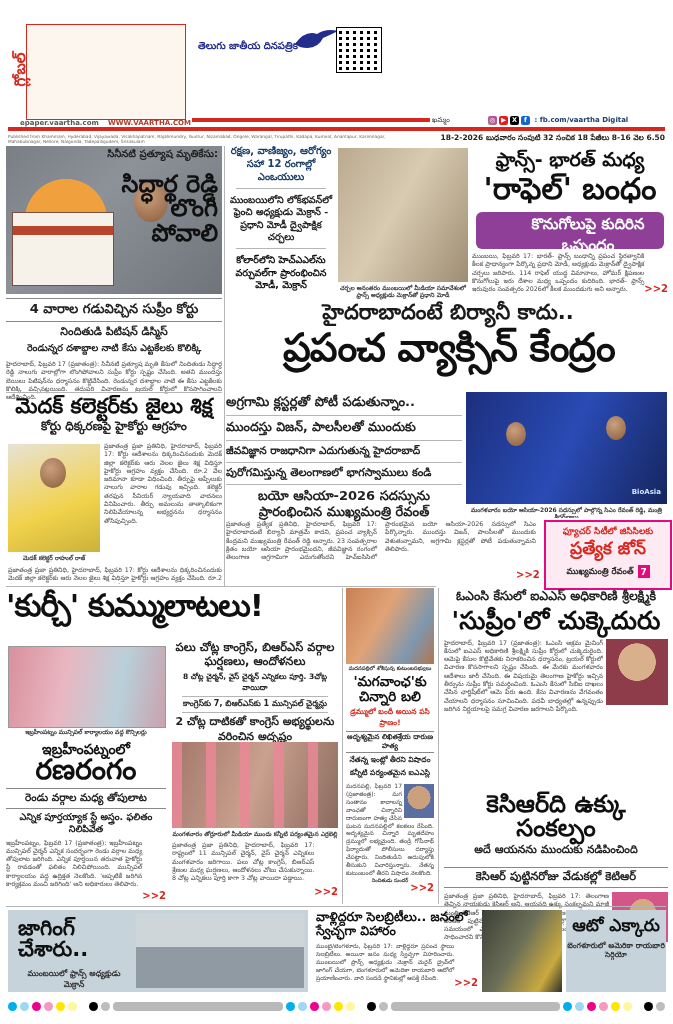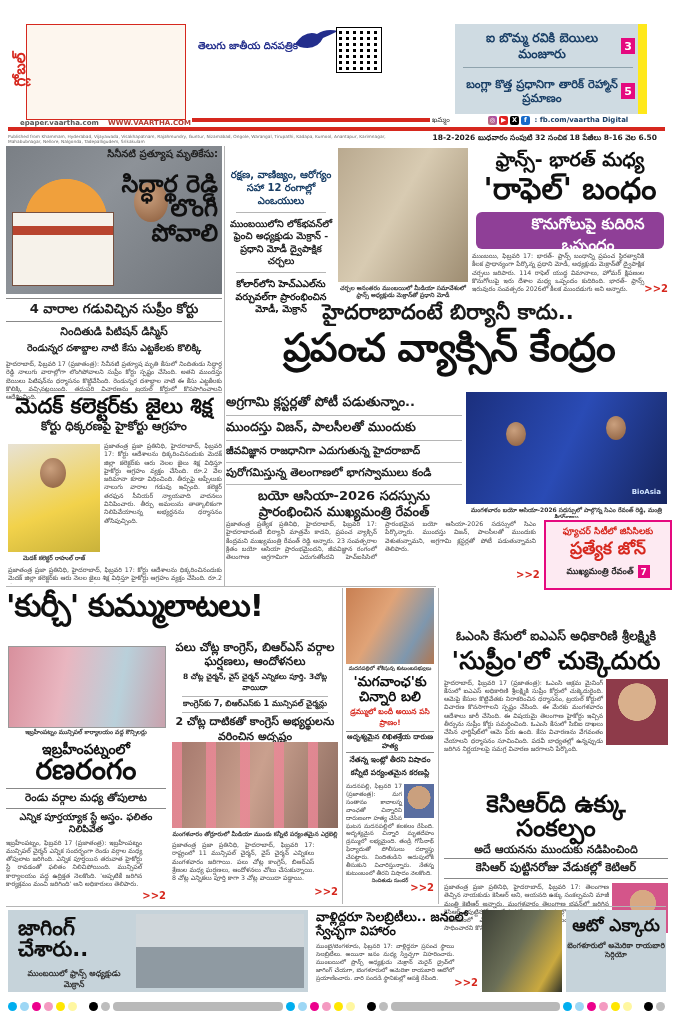--- a/index.html
+++ b/index.html
@@ -79,56 +79,44 @@
 
   <div class="abs b" style="left:198px;top:40px;font-size:10px;color:#232e8c;">తెలుగు జాతీయ దినపత్రిక</div>
   <svg class="abs" style="left:292px;top:26px;" width="48" height="26" viewBox="0 0 48 26">
     <path class="bird" d="M3 18 Q13 4 25 8 Q34 2 46 5 Q36 10 31 12 Q25 25 8 21 Z"></path>
   </svg>
   <div class="abs redrule" style="left:192px;top:118px;width:238px;height:4px;"></div>
 
   <div class="abs qr" style="left:337px;top:28px;width:40px;height:40px;"></div>
   <div class="abs" style="left:432px;top:116px;font-size:7px;color:#333;">ఖమ్మం</div>
 
-  <div class="abs idxbox" style="left:455px;top:24px;width:192px;height:90px;">
-    <div class="idx-strip"></div>
-    <div style="display:flex;align-items:center;padding:5px 12px 4px 8px;height:34px;">
-      <div class="idx-item" style="flex:1;">ఐ బొమ్మ రవికి బెయిలు మంజూరు</div>
-      <div class="pgbadge">3</div>
-    </div>
-    <div class="hline" style="margin:0 14px 0 8px;background:#8fa3ad;"></div>
-    <div style="display:flex;align-items:center;padding:4px 12px 4px 8px;height:38px;">
-      <div class="idx-item" style="flex:1;font-size:11.5px;">బంగ్లా కొత్త ప్రధానిగా తారిక్ రెహ్మాన్ ప్రమాణం</div>
-      <div class="pgbadge">5</div>
-    </div>
-  </div>
   <div class="abs" style="left:488px;top:116px;font-size:7px;color:#1a3f66;font-weight:bold;">
     <span class="soc" style="background:linear-gradient(45deg,#b77,#a4a);">◎</span><span class="soc" style="background:#e02020;">▶</span><span class="soc" style="background:#000;">X</span><span class="soc" style="background:#1669c9;">f</span>
     : <span>fb.com/vaartha Digital</span>
   </div>
 
   <div class="abs redrule" style="left:8px;top:127px;width:657px;height:4px;"></div>
   <div class="abs" style="left:8px;top:134px;width:410px;font-size:4.3px;color:#666;">Published from Khammam, Hyderabad, Vijayawada, Visakhapatnam, Rajahmundry, Guntur, Nizamabad, Ongole, Warangal, Tirupathi, Kadapa, Kurnool, Anantapur, Karimnagar, Mahabubnagar, Nellore, Nalgonda, Tadepalligudem, Srikakulam</div>
-  <div class="abs b" style="right:16px;top:133px;font-size:7.5px;color:#222;">18-2-2026 బుధవారం సంపుటి 32 సంచిక 18 పేజీలు 8-16 వెల 6.50</div>
+  <div class="abs b" style="right:8px;top:133px;font-size:7.5px;color:#222;">18-2-2026 బుధవారం సంపుటి 32 సంచిక 18 పేజీలు 8-16 వెల 6.50</div>
 
   <div class="abs" style="left:6px;top:146px;width:216px;height:246px;">
     <div class="ph-court" style="width:216px;height:148px;">
       <div class="ph-face" style="left:128px;top:36px;width:34px;height:40px;"></div>
     </div>
     <div class="abs b" style="right:4px;top:2px;width:130px;font-size:10px;text-align:right;color:#222;">సినీనటి ప్రత్యూష మృతికేసు:</div>
     <div class="abs hl" style="right:4px;top:26px;width:118px;font-size:24px;text-align:right;">సిద్ధార్థ రెడ్డి లొంగి పోవాలి</div>
     <div class="rule2 c b" style="margin-top:4px;font-size:13px;padding:2px 0;">4 వారాల గడువిచ్చిన సుప్రీం కోర్టు</div>
     <div class="c b" style="margin-top:3px;font-size:11px;">నిందితుడి పిటిషన్ డిస్మిస్</div>
     <div class="c b" style="margin-top:2px;font-size:9.5px;">రెండున్నర దశాబ్దాల నాటి కేసు ఎట్టకేలకు కొలిక్కి</div>
     <div class="body-txt" style="margin-top:4px;height:52px;">హైదరాబాద్, ఫిబ్రవరి 17 (ప్రజాతంత్ర): సినీనటి ప్రత్యూష మృతి కేసులో నిందితుడు సిద్ధార్థ రెడ్డి నాలుగు వారాల్లోగా లొంగిపోవాలని సుప్రీం కోర్టు స్పష్టం చేసింది. అతని ముందస్తు బెయిలు పిటిషన్‌ను ధర్మాసనం కొట్టివేసింది. రెండున్నర దశాబ్దాల నాటి ఈ కేసు ఎట్టకేలకు కొలిక్కి వచ్చినట్లయింది. తదుపరి విచారణను ట్రయల్ కోర్టులో కొనసాగించాలని ఆదేశించింది.</div>
   </div>
 
   <div class="abs vline" style="left:224px;top:146px;height:440px;"></div>
 
-  <div class="abs" style="left:228px;top:168px;width:106px;">
+  <div class="abs" style="left:228px;top:144px;width:106px;">
     <div class="c b" style="font-size:10px;color:#1a3f66;line-height:1.3;">రక్షణ, వాణిజ్యం, ఆరోగ్యం సహా 12 రంగాల్లో ఎంఒయులు</div>
     <div class="hline" style="margin:5px 8px;"></div>
     <div class="c b" style="font-size:9.5px;color:#222;line-height:1.3;">ముంబయిలోని లోక్‌భవన్‌లో ఫ్రెంచి అధ్యక్షుడు మెక్రాన్ - ప్రధాని మోడీ ద్వైపాక్షిక చర్చలు</div>
     <div class="hline" style="margin:5px 8px;"></div>
     <div class="c b" style="font-size:9.5px;color:#101010;line-height:1.3;">కోలార్‌లోని హెచ్‌ఎఎల్‌ను వర్చువల్‌గా ప్రారంభించిన మోడీ, మెక్రాన్</div>
   </div>
   <div class="abs photo ph-macron" style="left:338px;top:148px;width:130px;height:134px;"></div>
   <div class="abs cap" style="left:338px;top:284px;width:130px;height:16px;">చర్చల అనంతరం ముంబయిలో మీడియా సమావేశంలో ఫ్రాన్స్ అధ్యక్షుడు మెక్రాన్‌తో ప్రధాని మోడీ</div>
   <div class="abs hl c" style="left:472px;top:174px;width:196px;font-size:30px;">'రాఫెల్' బంధం</div>
   <div class="abs hl c" style="left:472px;top:150px;width:196px;font-size:19px;">ఫ్రాన్స్- భారత్ మధ్య</div>
@@ -222,42 +210,42 @@
   </div>
 
   <div class="abs vline" style="left:342px;top:588px;height:316px;"></div>
   <div class="abs" style="left:346px;top:588px;width:88px;">
     <div class="photo ph-mourn" style="width:88px;height:76px;"></div>
     <div class="cap" style="font-size:5.3px;margin-top:1px;">మదనపల్లిలో శోకిస్తున్న కుటుంబసభ్యులు</div>
     <div class="hl c" style="font-size:13.5px;margin-top:3px;line-height:1.1;">'మగవాంఛ'కు చిన్నారి బలి</div>
     <div class="c b" style="font-size:7.5px;color:#d6281e;margin-top:3px;">డ్రమ్ములో బందీ అయిన పసి ప్రాణం!</div>
     <div class="rule2 c b" style="font-size:7px;margin-top:2px;padding:1px 0;">అదృశ్యమైన లిఖితశ్రేయ దారుణ హత్య</div>
     <div class="c b" style="font-size:7.5px;margin-top:2px;">నేతన్న ఇంట్లో తీరని విషాదం</div>
-    <div class="c b" style="font-size:7.5px;margin-top:2px;">కన్నీటి పర్యంతమైన కరణప్లి</div>
+    <div class="c b" style="font-size:7.5px;margin-top:2px;">కన్నీటి పర్యంతమైన ఐఎఎస్లి</div>
     <div class="body-txt" style="margin-top:3px;height:148px;font-size:6px;">
       <span class="photo ph-suspect" style="float:right;width:30px;height:34px;margin:2px 0 1px 2px;display:block;"></span>
       <span>మదనపల్లి, ఫిబ్రవరి 17 (ప్రజాతంత్ర): మగ సంతానం కావాలన్న వాంఛతో చిన్నారిని దారుణంగా హత్య చేసిన ఘటన మదనపల్లిలో కలకలం రేపింది. అదృశ్యమైన చిన్నారి మృతదేహం డ్రమ్ములో లభ్యమైంది. తండ్రి గోపీనాథ్ ఫిర్యాదుతో పోలీసులు దర్యాప్తు చేపట్టారు. నిందితుడిని అదుపులోకి తీసుకుని విచారిస్తున్నారు. నేతన్న కుటుంబంలో తీరని విషాదం నెలకొంది.</span>
       <span class="cap" style="display:block;font-size:5px;">నిందితుడు సుందర్</span>
       <span class="contd">&gt;&gt;2</span>
     </div>
   </div>
 
   <div class="abs vline" style="left:438px;top:588px;height:316px;"></div>
   <div class="abs" style="left:444px;top:588px;width:224px;">
-    <div class="c b" style="font-size:12.5px;margin-top:40px;">ఓఎంసి కేసులో ఐఎఎస్ అధికారిణి శ్రీలక్ష్మికి</div>
+    <div class="c b" style="font-size:12.5px;">ఓఎంసి కేసులో ఐఎఎస్ అధికారిణి శ్రీలక్ష్మికి</div>
     <div class="hl c" style="font-size:25px;margin-top:2px;">'సుప్రీం'లో చుక్కెదురు</div>
     <div class="body-txt" style="margin-top:5px;height:136px;">
       <span class="photo ph-woman" style="float:right;width:62px;height:66px;margin:0 0 2px 3px;display:block;"></span>
       <span>హైదరాబాద్, ఫిబ్రవరి 17 (ప్రజాతంత్ర): ఓఎంసి అక్రమ మైనింగ్ కేసులో ఐఎఎస్ అధికారిణి శ్రీలక్ష్మికి సుప్రీం కోర్టులో చుక్కెదురైంది. ఆమెపై కేసుల కొట్టివేతకు నిరాకరించిన ధర్మాసనం, ట్రయల్ కోర్టులో విచారణ కొనసాగాలని స్పష్టం చేసింది. ఈ మేరకు మంగళవారం ఆదేశాలు జారీ చేసింది. ఈ విషయమై తెలంగాణ హైకోర్టు ఇచ్చిన తీర్పును సుప్రీం కోర్టు సమర్థించింది. ఓఎంసి కేసులో సిబిఐ దాఖలు చేసిన ఛార్జిషీట్‌లో ఆమె పేరు ఉంది. కేసు విచారణను వేగవంతం చేయాలని ధర్మాసనం సూచించింది. పదవీ బాధ్యతల్లో ఉన్నప్పుడు జరిగిన నిర్ణయాలపై సమగ్ర విచారణ జరగాలని పేర్కొంది.</span>
     </div>
   </div>
   <div class="abs" style="left:444px;top:792px;width:224px;">
     <div class="hl c" style="font-size:24px;">కెసిఆర్‌ది ఉక్కు సంకల్పం</div>
     <div class="c b" style="font-size:11px;margin-top:2px;">అదే ఆయనను ముందుకు నడిపించింది</div>
-    <div class="rule2 c b" style="font-size:11.5px;margin-top:0;padding:1px 0;">కెసిఆర్ పుట్టినరోజు వేడుకల్లో కెటిఆర్</div>
+    <div class="rule2 c b" style="font-size:11.5px;margin-top:9px;padding:1px 0;">కెసిఆర్ పుట్టినరోజు వేడుకల్లో కెటిఆర్</div>
     <div class="body-txt" style="margin-top:4px;height:58px;">
       <span class="photo ph-ktr" style="float:right;width:56px;height:50px;margin:0 0 2px 3px;display:block;"></span>
       <span>ప్రజాతంత్ర ప్రజా ప్రతినిధి, హైదరాబాద్, ఫిబ్రవరి 17: తెలంగాణ తెచ్చిన నాయకుడు కెసిఆర్ అని, ఆయనది ఉక్కు సంకల్పమని మాజీ మంత్రి కెటిఆర్ అన్నారు. మంగళవారం తెలంగాణ భవన్‌లో జరిగిన కెసిఆర్ పుట్టినరోజు వేడుకల్లో ఆయన పాల్గొన్నారు. ఉద్యమ సమయంలో ఎదురైన అవరోధాలను అధిగమించి తెలంగాణను సాధించారని కొనియాడారు.</span>
       <span class="contd">&gt;&gt;2</span>
     </div>
   </div>
 
   <div class="abs hline" style="left:6px;top:906px;width:660px;"></div>
   <div class="abs infobox" style="left:8px;top:910px;width:300px;height:82px;">
     <div class="abs" style="left:10px;top:8px;width:112px;">

